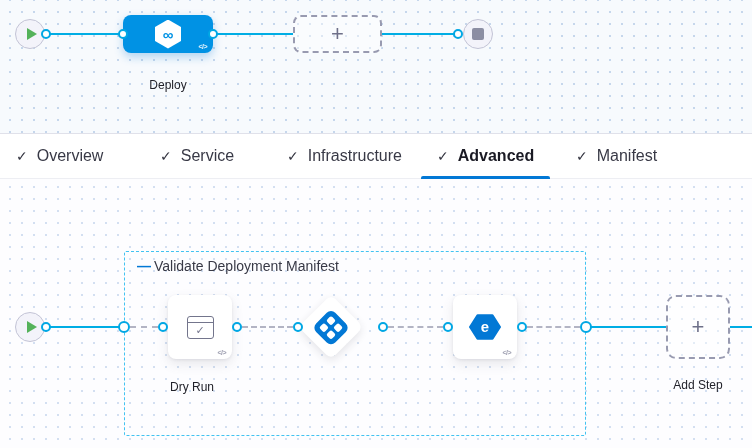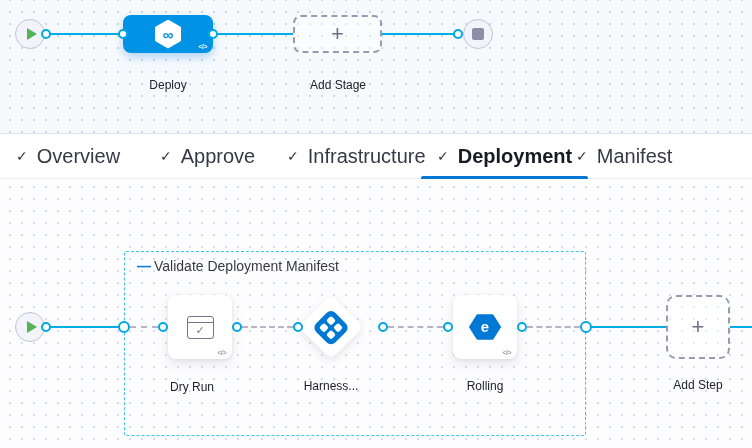--- a/index.html
+++ b/index.html
@@ -46,21 +46,21 @@
     display:flex;align-items:center;justify-content:center;z-index:3;cursor:pointer;
     background:rgba(255,255,255,.4);}
   .add-stage{left:293px;top:15px;width:89px;height:38px;border-radius:8px;}
 
   
   .tabbar{position:absolute;top:133px;left:0;width:752px;height:46px;background:#fff;
     border-top:1px solid #e0e1ea;border-bottom:1px solid #edeef3;box-sizing:border-box;z-index:5;}
   .tab{position:absolute;top:0;height:100%;display:flex;align-items:center;gap:9px;
     padding:0 16px;cursor:pointer;}
   .tab .check{font-size:14px;color:#32333f;}
-  .tab .tlabel{font-size:20px;color:#383946;}
+  .tab .tlabel{font-size:16px;color:#383946;}
   .tab.active .tlabel{font-weight:bold;color:#1a1a24;}
   .tab.active::after{content:"";position:absolute;left:0;right:0;bottom:-1px;height:3px;
     background:#0278d5;border-radius:2px 2px 0 0;}
 
   
   .group-box{position:absolute;left:124px;top:72px;width:462px;height:185px;
     border:1px dashed #41c3f1;border-radius:2px;box-sizing:border-box;z-index:0;}
   .group-label{position:absolute;left:12px;top:6px;display:flex;align-items:center;gap:3px;
     font-size:14px;color:#383946;white-space:nowrap;}
   .group-label .gdash{color:#0278d5;font-weight:bold;}
@@ -106,39 +106,38 @@
       <span class="plus">+</span>
     </div>
 
     <div class="line" style="left:382px;top:33px;width:76px;"></div>
     <span class="ring" style="left:453px;top:29px;"></span>
     <div class="endpoint" style="left:463px;top:19px;">
       <span class="stop-sq"></span>
     </div>
 
     <div class="node-label" style="left:108px;top:75px;">Deploy</div>
-    <div class="node-label" style="left:278px;top:75px;">Add Stage</div>
   </div>
 
   <div class="tabbar">
     <div class="tab" style="left:0;">
       <span class="check">✓</span>
       <span class="tlabel">Overview</span>
     </div>
     <div class="tab" style="left:144px;">
       <span class="check">✓</span>
-      <span class="tlabel">Approve</span>
+      <span class="tlabel">Service</span>
     </div>
     <div class="tab" style="left:271px;">
       <span class="check">✓</span>
       <span class="tlabel">Infrastructure</span>
     </div>
     <div class="tab active" style="left:421px;">
       <span class="check">✓</span>
-      <span class="tlabel">Deployment</span>
+      <span class="tlabel">Advanced</span>
     </div>
     <div class="tab" style="left:560px;">
       <span class="check">✓</span>
       <span class="tlabel">Manifest</span>
     </div>
   </div>
 
   <div class="canvas canvas-bottom">
 
     <div class="group-box">
@@ -192,20 +191,18 @@
     <span class="ring lg" style="left:580px;top:142px;"></span>
 
     <div class="line" style="left:586px;top:147px;width:80px;"></div>
     <div class="dashed-box add-step">
       <span class="plus">+</span>
     </div>
     <div class="line" style="left:730px;top:147px;width:22px;"></div>
 
     <div class="node-label" style="left:132px;top:198px;">Dry Run</div>
     <div class="node-label two-line" style="left:271px;top:196px;">
-      <div>Harness...</div>
     </div>
     <div class="node-label two-line" style="left:425px;top:196px;">
-      <div>Rolling</div>
     </div>
     <div class="node-label" style="left:638px;top:196px;">Add Step</div>
   </div>
 </div>
 
 </body></html>

